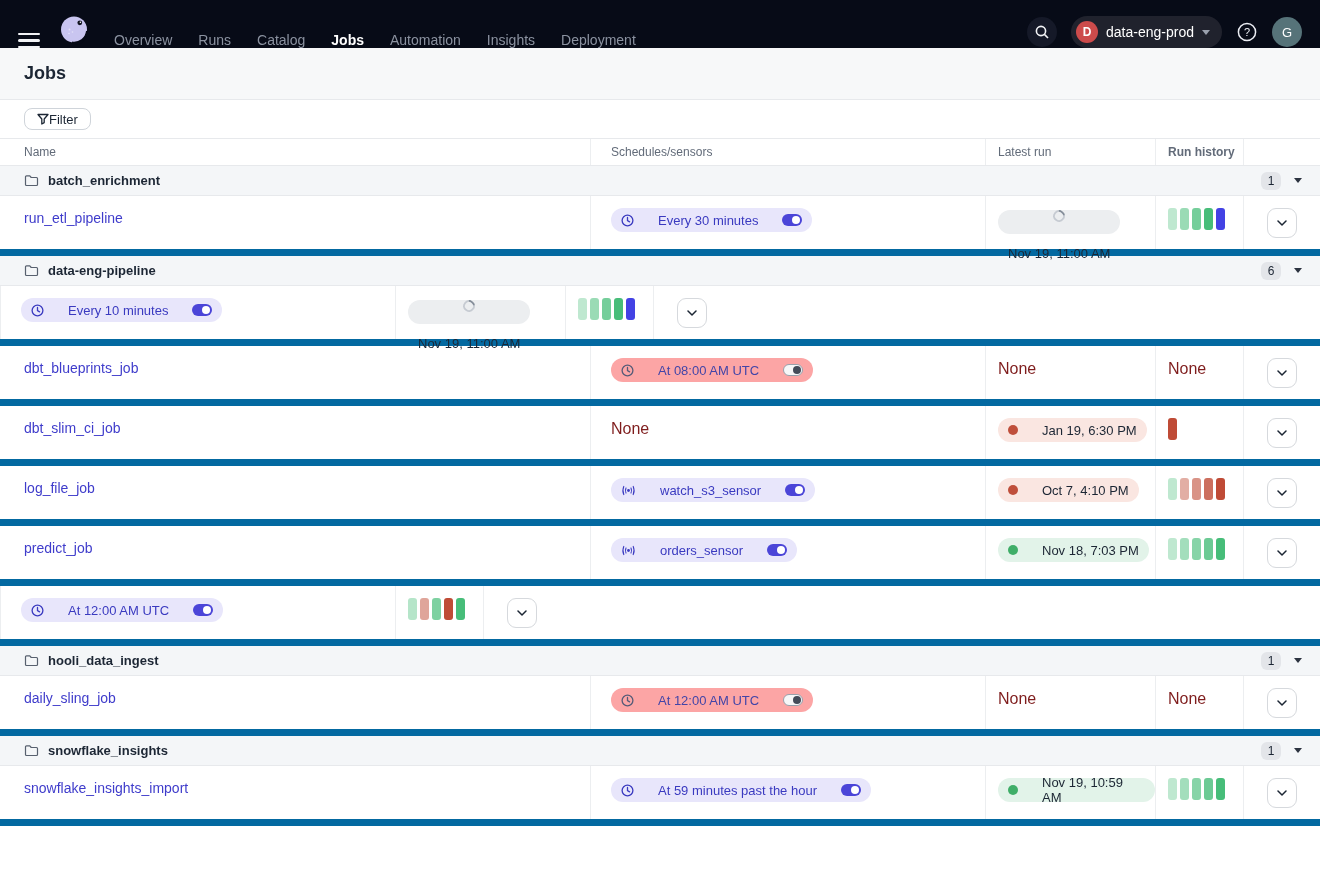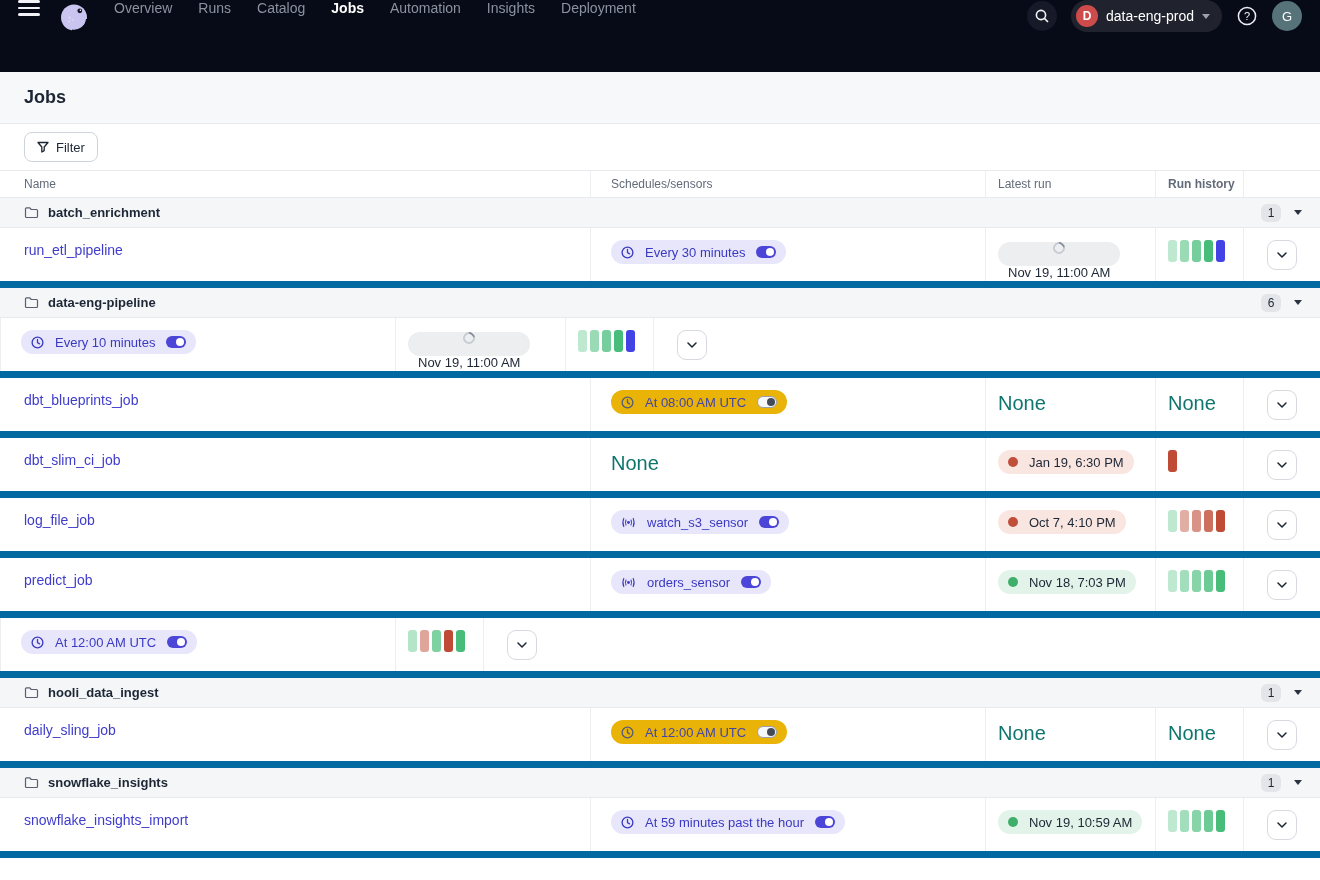--- a/index.html
+++ b/index.html
@@ -2,62 +2,62 @@
 <html><head>
 <meta charset="utf-8">
 <style>
   * { box-sizing: border-box; margin: 0; padding: 0; }
   html,body { width:1320px; height:880px; }
   body {
     font-family: "Liberation Sans", sans-serif;
     background:#ffffff; color:#1c2634; overflow:hidden;
   }
   
-  .topnav { height:72px; background:#070b17; display:flex; align-items:flex-start; padding:0 18px; }
+  .topnav { height:48px; background:#070b17; display:flex; align-items:flex-end; padding:0 18px; }
   .hamburger { width:22px; display:flex; flex-direction:column; gap:4px; cursor:pointer; margin-right:16px; }
   .hamburger span { height:2.5px; background:#f2f3f6; border-radius:2px; }
   .logo { margin-right:22px; display:flex; align-items:center; }
   .nav-items { display:flex; align-items:center; gap:26px; }
   .nav-item { font-size:14px; color:#8b92a0; cursor:pointer; }
   .nav-item.active { color:#ffffff; font-weight:bold; }
   .nav-right { margin-left:auto; display:flex; align-items:center; gap:14px; }
   .search-btn { width:30px; height:30px; border-radius:50%; background:#151928; display:flex; align-items:center; justify-content:center; cursor:pointer; }
   .deploy-pill { height:32px; background:#20222d; border-radius:16px; display:flex; align-items:center; gap:8px; padding:0 12px 0 5px; cursor:pointer; }
   .deploy-badge { width:22px; height:22px; border-radius:50%; background:#cd4b4b; color:#fff; font-size:12px; font-weight:bold; display:flex; align-items:center; justify-content:center; }
   .deploy-name { color:#ffffff; font-size:14px; }
   .caret-down { width:0; height:0; border-left:4px solid transparent; border-right:4px solid transparent; border-top:5px solid #9aa0ad; }
   .avatar { width:30px; height:30px; border-radius:50%; background:#567379; color:#fff; font-size:13px; display:flex; align-items:center; justify-content:center; cursor:pointer; }
   .help-btn { display:flex; align-items:center; cursor:pointer; }
   
   .title-band { height:52px; background:#f7f8f9; border-bottom:1px solid #e7e9ec; display:flex; align-items:center; padding:0 24px; }
   .page-title { font-size:18px; font-weight:bold; color:#1c2634; }
   .filter-row { padding:8px 24px; background:#fff; }
-  .filter-btn { height:30px; display:inline-flex; align-items:center; gap:7px; padding:0 12px; background:#fff; border:1px solid #cfd4da; border-radius:8px; font-size:13px; color:#1c2634; cursor:pointer; font-family:inherit; }
+  .filter-btn { height:22px; display:inline-flex; align-items:center; padding:0 12px; background:#fff; border:1px solid #cfd4da; border-radius:8px; font-size:13px; color:#1c2634; cursor:pointer; font-family:inherit; }
   
   .thead { display:flex; height:28px; border-top:1px solid #e7e9ec; border-bottom:1px solid #e7e9ec; align-items:center; font-size:12px; color:#626b79; background:#fff; }
   .col-name    { width:590px; padding-left:24px; }
   .col-sched   { width:395px; padding-left:20px; }
   .col-latest  { width:170px; padding-left:12px; }
   .col-history { width:88px;  padding-left:12px; }
   .col-actions { width:77px; }
   .thead .col-sched, .thead .col-latest, .thead .col-history, .thead .col-actions,
   .job-row .col-sched, .job-row .col-latest, .job-row .col-history, .job-row .col-actions
     { border-left:1px solid #eceef0; height:100%; }
   .group-row { height:30px; background:#f4f6f8; border-bottom:1px solid #e7e9ec; display:flex; align-items:center; padding:0 18px 0 24px; cursor:pointer; }
   .group-name { font-size:13px; font-weight:bold; color:#1c2634; margin-left:9px; }
   .group-right { margin-left:auto; display:flex; align-items:center; gap:13px; }
   .count-badge { background:#e3e5e9; border-radius:6px; min-width:20px; text-align:center; padding:2px 6px; font-size:12px; color:#1c2634; }
   .job-row { display:flex; height:60px; border-bottom:7px solid #0369a1; background:#fff; }
   .job-row > div { padding-top:12px; }
   .job-link { font-size:14px; color:#3f3ccb; text-decoration:none; cursor:pointer; display:inline-block; padding-top:2px; }
-  .none-text { font-size:20px; color:#0f766e; padding-top:2px; display:inline-block; }
-  
-  .chip { display:inline-flex; align-items:center; gap:11px; height:24px; padding:0 10px; border-radius:12px; font-size:13px; cursor:pointer; }
+  .none-text { font-size:16px; color:#7f1d1d; padding-top:2px; display:inline-block; }
+  
+  .chip { display:inline-flex; align-items:center; gap:24px; height:24px; padding:0 10px; border-radius:12px; font-size:13px; cursor:pointer; }
   .chip.automation.on  { background:#e8e6fb; color:#3a3ac0; }
-  .chip.automation.off { background:#eab308; color:#4245a8; }
+  .chip.automation.off { background:#fca5a5; color:#4245a8; }
   .chip.run-gray  { background:#eceef0; color:#1c2634;flex-direction:column; }
   .chip.run-red   { background:#fae6e1; color:#1c2634; }
   .chip.run-green { background:#e2f3e9; color:#1c2634; }
   .toggle { position:relative; width:20px; height:12px; border-radius:7px; display:inline-block; flex:none; }
   .toggle.on  { background:#4b45d8; }
   .toggle.on .knob  { position:absolute; right:2px; top:2px; width:8px; height:8px; border-radius:50%; background:#fff; }
   .toggle.off { background:#f6f7f8; border:1px solid #99a0ab; }
   .toggle.off .knob { position:absolute; right:1px; top:1px; width:8px; height:8px; border-radius:50%; background:#434b59; }
   .status-dot { width:10px; height:10px; border-radius:50%; flex:none; }
   .dot-green { background:#3fae68; }

